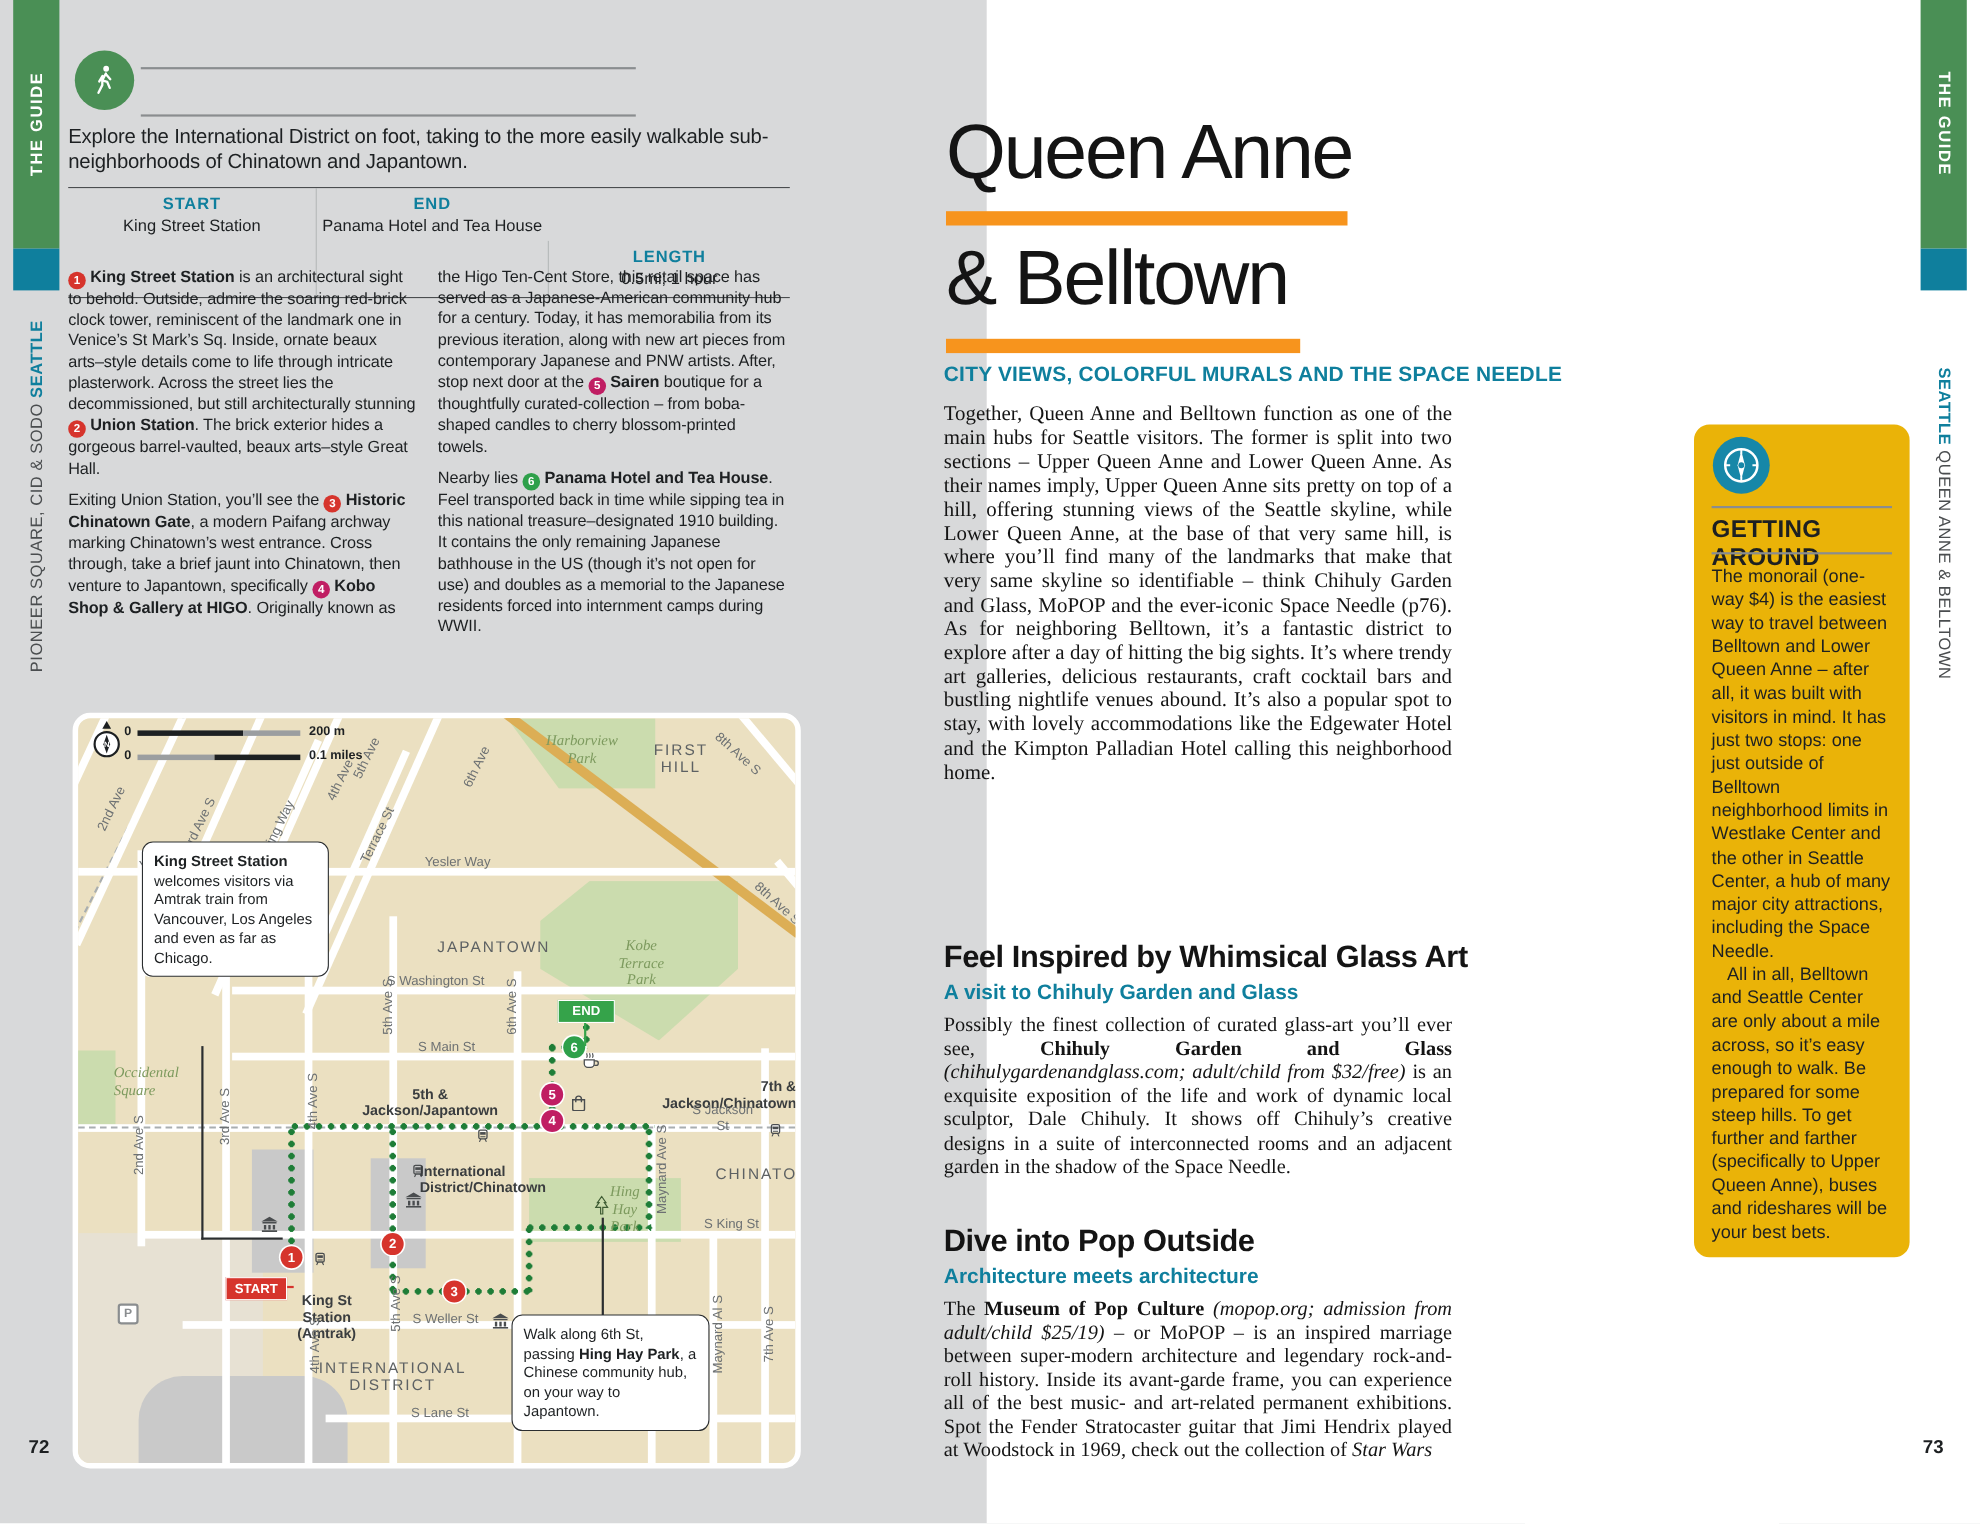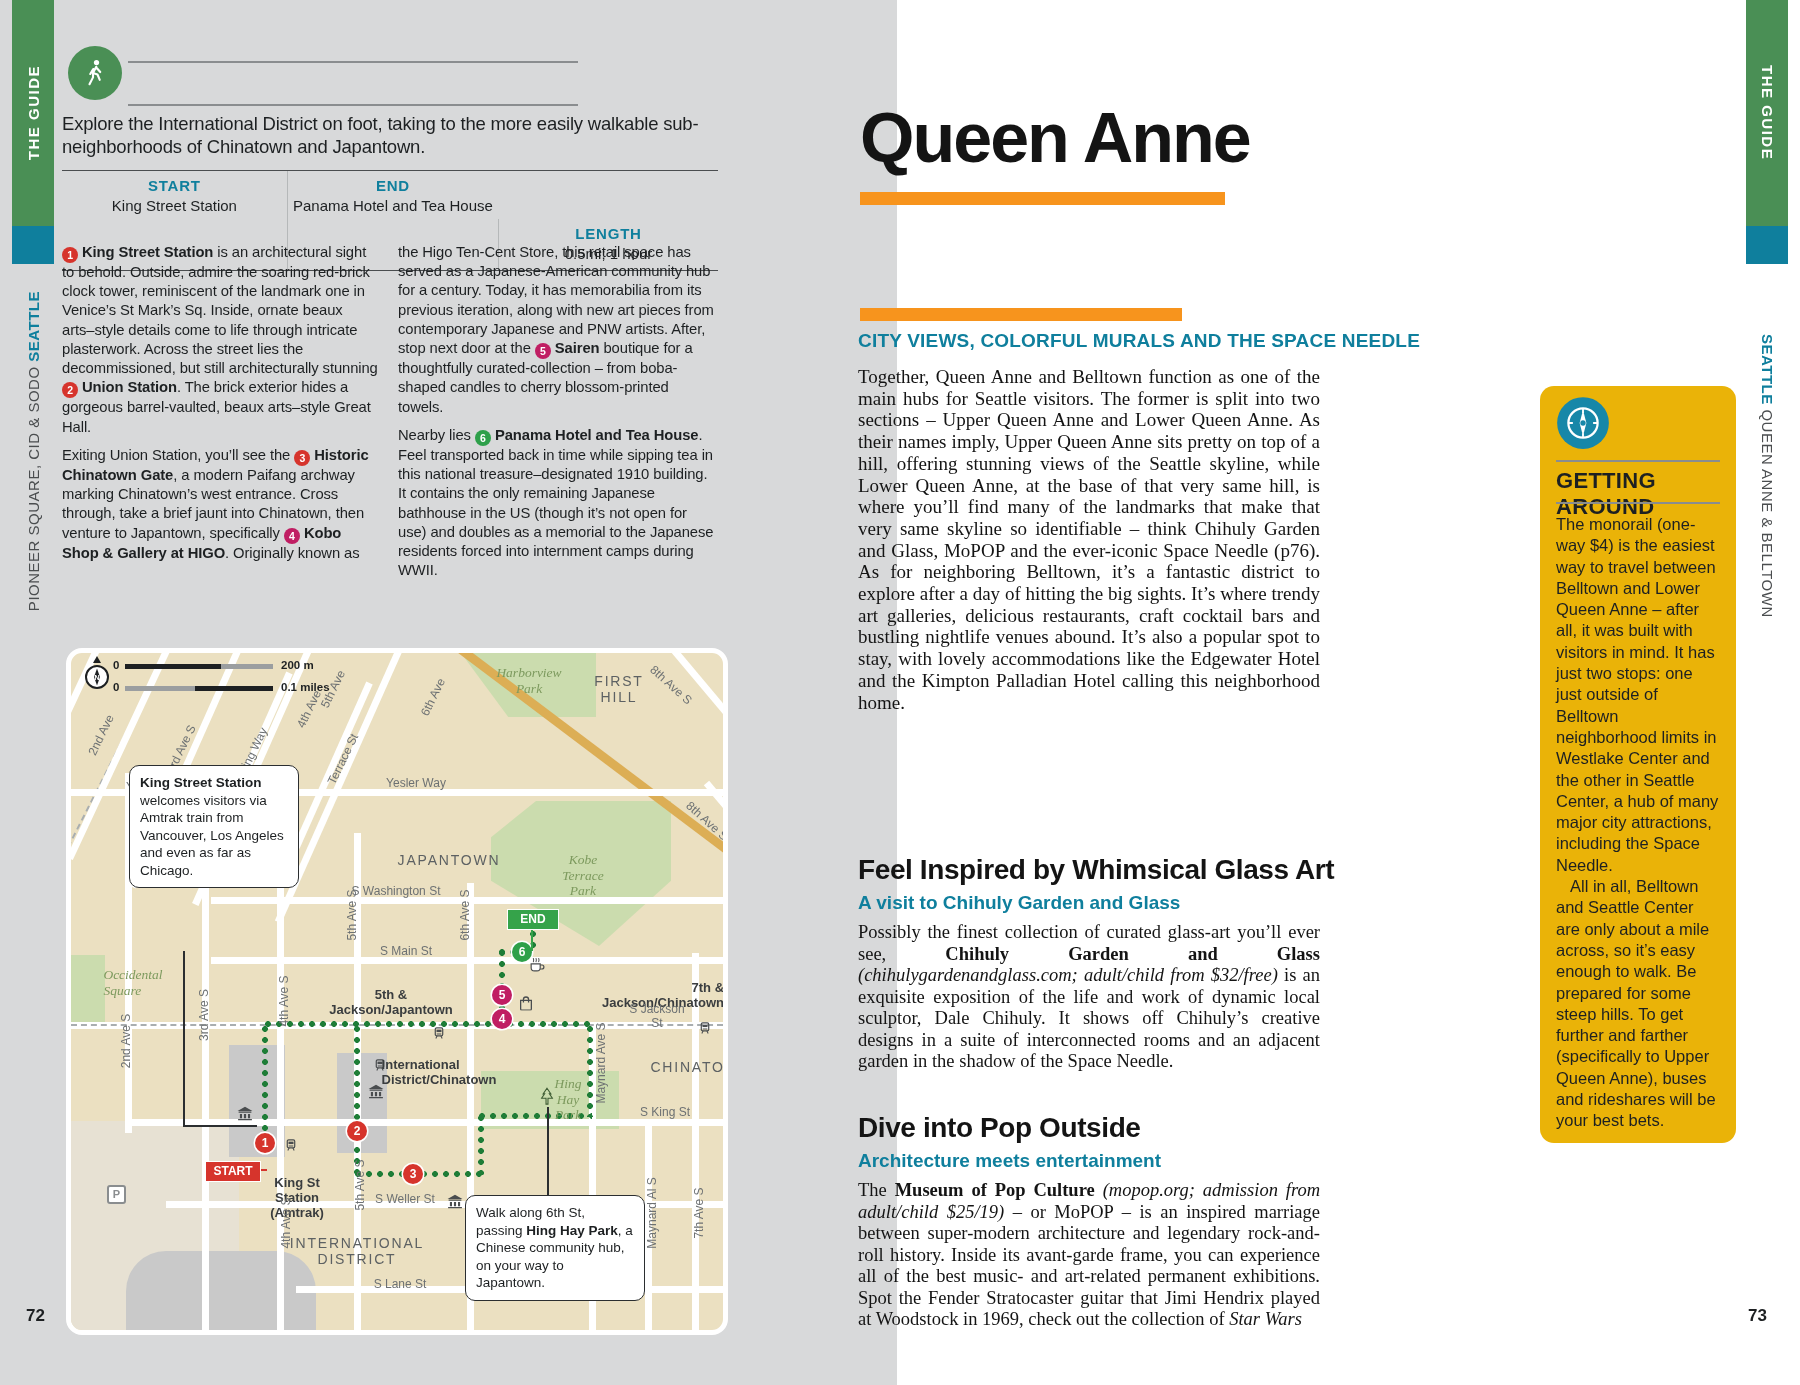--- a/index.html
+++ b/index.html
@@ -54,21 +54,21 @@
   .git{font-family:"Liberation Serif",serif;font-style:italic;color:#7d9a5e;font-size:13.5px;line-height:1.15;}
   .stn{font-size:13px;font-weight:700;color:#3a3d3f;line-height:1.15;}
   .callout{position:absolute;background:#fff;border:1.5px solid #2b2e30;border-radius:10px;padding:8px 10px;font-size:13.5px;line-height:1.3;color:#1d2022;}
   .cline{position:absolute;background:#2b2e30;}
   .micon{position:absolute;transform:translate(-50%,-50%);}
   .scalebar{position:absolute;height:5px;}
   .scaletxt{position:absolute;font-size:11.5px;font-weight:700;color:#1d2022;}
   .pbox{position:absolute;width:15px;height:15px;border:2px solid #8a8d8f;border-radius:3px;color:#8a8d8f;font-weight:700;font-size:11px;line-height:15px;text-align:center;background:#fff;}
   
   #rightpage{position:absolute;left:897px;top:0;width:903px;height:1385px;background:#fff;}
-  .title{position:absolute;left:860px;font-size:70px;font-weight:700;color:#141414;letter-spacing:-2px;}
+  .title{position:absolute;left:860px;font-size:70px;font-weight:400;color:#141414;letter-spacing:-2px;}
   .obar{position:absolute;height:13px;background:#f7941d;}
   .subtitle{position:absolute;left:858px;top:330px;font-size:19px;font-weight:700;color:#0f7f9d;letter-spacing:.2px;}
   .serif{font-family:"Liberation Serif",serif;color:#141414;text-align:justify;}
   .rintro{position:absolute;left:858px;top:366px;width:462px;font-size:19px;line-height:21.7px;}
   .sechead{position:absolute;left:858px;font-size:28px;font-weight:700;color:#141414;letter-spacing:-.4px;}
   .subhead{position:absolute;left:858px;font-size:19px;font-weight:700;color:#0f7f9d;}
   .secbody{position:absolute;left:858px;width:462px;font-size:18.5px;line-height:21.5px;}
   #gabox{position:absolute;left:1540px;top:386px;width:196px;height:757px;background:#eab308;border-radius:14px;}
   .ga-rule{position:absolute;left:16px;width:164px;height:1.5px;background:#8a8d8f;}
   .ga-title{position:absolute;left:16px;top:82px;font-size:22px;font-weight:700;color:#1d2022;letter-spacing:.3px;}
@@ -315,30 +315,31 @@
 
     <div class="cline" style="left:112px;top:298px;width:2px;height:176px;"></div>
     <div class="cline" style="left:112px;top:472px;width:74px;height:2px;"></div>
     <div class="callout" style="left:58px;top:112px;width:148px;"><span class="b">King Street Station</span><span> welcomes visitors via Amtrak train from Vancouver, Los Angeles and even as far as Chicago.</span></div>
     <div class="cline" style="left:476px;top:454px;width:2px;height:90px;"></div>
     <div class="callout" style="left:394px;top:542px;width:158px;"><span>Walk along 6th St, passing </span><span class="b">Hing Hay Park</span><span>, a Chinese community hub, on your way to Japantown.</span></div>
   </div>
 
   <div class="title" style="top:98px;">Queen Anne</div>
   <div class="obar" style="left:860px;top:192px;width:365px;"></div>
+  <div class="title" style="top:212px;">&amp; Belltown</div>
   <div class="obar" style="left:860px;top:308px;width:322px;"></div>
   <div class="subtitle">CITY VIEWS, COLORFUL MURALS AND THE SPACE NEEDLE</div>
   <div class="rintro serif">Together, Queen Anne and Belltown function as one of the main hubs for Seattle visitors. The former is split into two sections – Upper Queen Anne and Lower Queen Anne. As their names imply, Upper Queen Anne sits pretty on top of a hill, offering stunning views of the Seattle skyline, while Lower Queen Anne, at the base of that very same hill, is where you’ll find many of the landmarks that make that very same skyline so identifiable – think Chihuly Garden and Glass, MoPOP and the ever-iconic Space Needle (p76). As for neighboring Belltown, it’s a fantastic district to explore after a day of hitting the big sights. It’s where trendy art galleries, delicious restaurants, craft cocktail bars and bustling nightlife venues abound. It’s also a popular spot to stay, with lovely accommodations like the Edgewater Hotel and the Kimpton Palladian Hotel calling this neighborhood home.</div>
 
   <div class="sechead" style="top:854px;">Feel Inspired by Whimsical Glass Art</div>
   <div class="subhead" style="top:892px;">A visit to Chihuly Garden and Glass</div>
   <div class="secbody serif" style="top:922px;"><span>Possibly the finest collection of curated glass-art you’ll ever see, </span><span class="b">Chihuly Garden and Glass</span><span> </span><span class="i">(chihulygardenandglass.com; adult/child from $32/free)</span><span> is an exquisite exposition of the life and work of dynamic local sculptor, Dale Chihuly. It shows off Chihuly’s creative designs in a suite of interconnected rooms and an adjacent garden in the shadow of the Space Needle.</span></div>
 
   <div class="sechead" style="top:1112px;">Dive into Pop Outside</div>
-  <div class="subhead" style="top:1150px;">Architecture meets entertainment</div>
+  <div class="subhead" style="top:1150px;">Architecture meets architecture</div>
   <div class="secbody serif" style="top:1180px;"><span>The </span><span class="b">Museum of Pop Culture</span><span> </span><span class="i">(mopop.org; admission from adult/child $25/19)</span><span> – or MoPOP – is an inspired marriage between super-modern architecture and legendary rock-and-roll history. Inside its avant-garde frame, you can experience all of the best music- and art-related permanent exhibitions. Spot the Fender Stratocaster guitar that Jimi Hendrix played at Woodstock in 1969, check out the collection of </span><span class="i">Star Wars</span></div>
 
   <div id="gabox">
     <div class="abs" style="left:16px;top:10px;">
       <svg width="54" height="54" viewBox="0 0 48 48">
           <circle cx="24" cy="24" r="23" fill="#1787a8"></circle>
           <circle cx="24" cy="24" r="13" fill="none" stroke="#fff" stroke-width="2"></circle>
           <path d="M24 12.5 L27 24 L24 35.5 L21 24 Z" fill="#fff"></path>
           <circle cx="24" cy="24" r="2.4" fill="#1787a8"></circle>
           <path d="M11 24 h4 M33 24 h4 M24 11 v4 M24 33 v4" stroke="#fff" stroke-width="1.6"></path>

